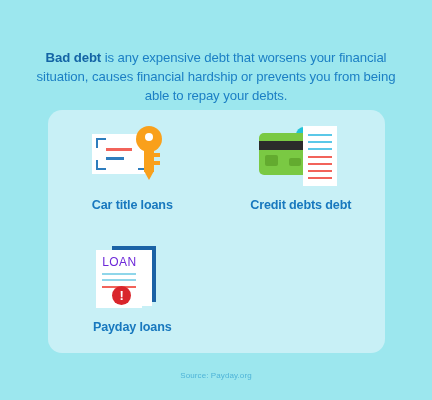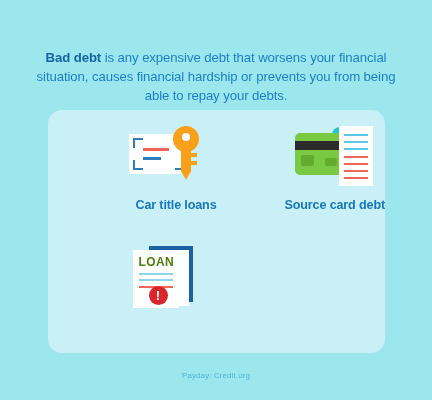--- a/index.html
+++ b/index.html
@@ -48,21 +48,21 @@
     position: absolute;
     inset: 0;
     display: grid;
     grid-template-columns: 1fr 1fr;
     grid-template-rows: 1fr 1fr;
   }
 
   .cell {
     display: flex;
     flex-direction: column;
-    align-items: flex-end;
+    align-items: center;
     justify-content: flex-start;
     padding-top: 10px;
   }
 
   .icon-box {
     width: 96px;
     height: 70px;
     position: relative;
   }
 
@@ -220,22 +220,22 @@
   }
   .doc-front {
     position: absolute;
     left: 12px; top: 8px;
     width: 46px; height: 58px;
     background: #ffffff;
   }
   .doc-loan {
     position: absolute;
     left: 18px; top: 13px;
-    color: #4d7c0f;
-    font-weight: bold;
+    color: #6d28d9;
+    font-weight: normal;
     font-size: 12px;
     letter-spacing: 0.4px;
   }
   .dl {
     position: absolute;
     left: 18px;
     width: 34px; height: 2px;
   }
   .dl-b { background: #8fd6ea; }
   .dl-r { background: #f2635a; }
@@ -349,33 +349,34 @@
         <div class="cc-receipt">
           <span class="rl rl-b" style="top:8px"></span>
           <span class="rl rl-b" style="top:15px"></span>
           <span class="rl rl-b" style="top:22px"></span>
           <span class="rl rl-r" style="top:30px"></span>
           <span class="rl rl-r" style="top:37px"></span>
           <span class="rl rl-r" style="top:44px"></span>
           <span class="rl rl-r" style="top:51px"></span>
         </div>
       </div>
-      <div class="cell-label">Source card debt</div>
+      <div class="cell-label">Credit debts debt</div>
     </div>
 
     <div class="cell">
       <div class="icon-box">
         <span class="doc-back"></span>
         <span class="doc-mid"></span>
         <div class="doc-front"></div>
         <span class="doc-loan">LOAN</span>
         <span class="dl dl-b" style="top:31px"></span>
         <span class="dl dl-b" style="top:37px"></span>
         <span class="dl dl-r" style="top:44px"></span>
         <span class="alert">!</span>
       </div>
+      <div class="cell-label">Payday loans</div>
     </div>
 
 
   </div>
 </div>
 
-<div class="source">Payday: Credit.org</div>
+<div class="source">Source: Payday.org</div>
 
 </body></html>

